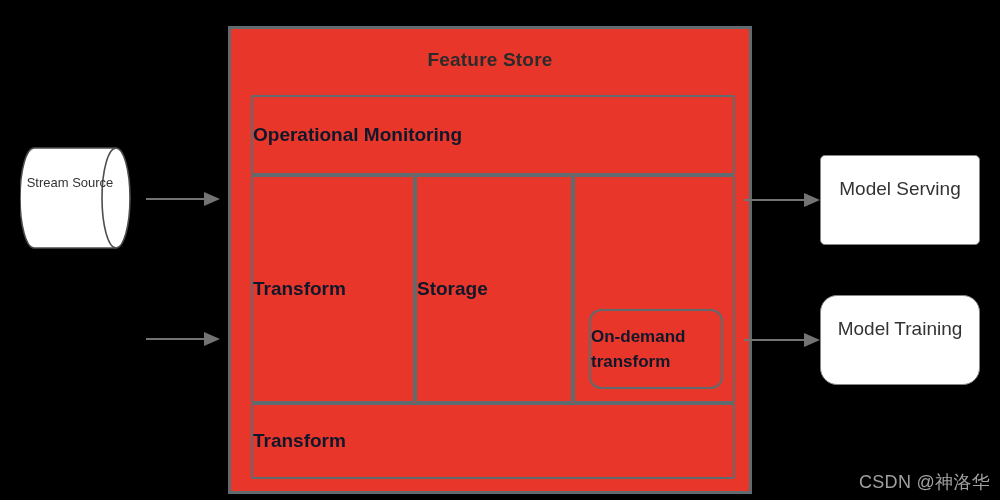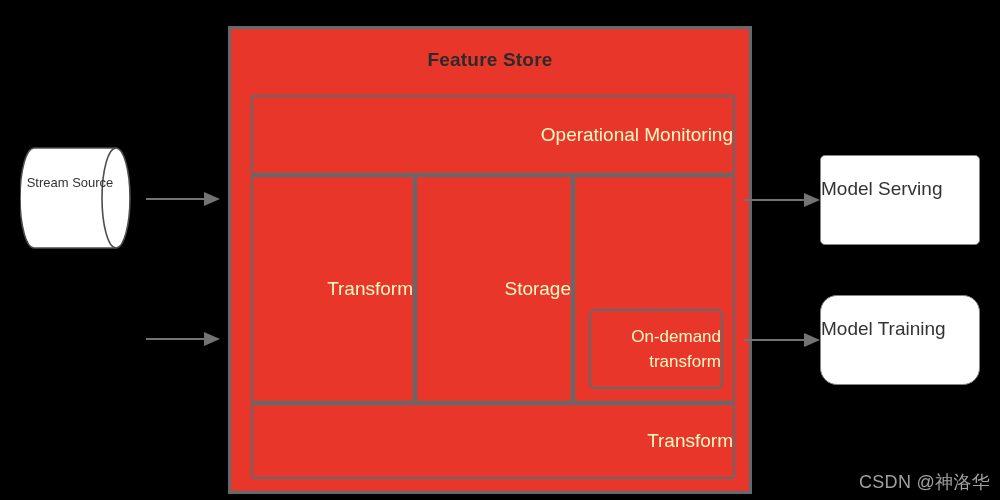--- a/index.html
+++ b/index.html
@@ -43,24 +43,25 @@
   
   .panel {
     position: absolute;
     border: 2px solid #5F6B6E;
     box-sizing: border-box;
     border-radius: 2px;
   }
   .panel-label {
     position: absolute;
     width: 100%;
-    text-align: right;
-    color: #fef9c3;
+    text-align: left;
+    color: #0f172a;
     font-size: 19px;
     line-height: 24px;
+    font-weight: bold;
   }
 
   .p-monitoring {
     left: 20px;
     top: 66px;
     width: 484px;
     height: 80px;
   }
   .p-monitoring .panel-label {
     top: 26px;
@@ -88,21 +89,21 @@
     width: 162px;
     height: 228px;
   }
   .p-serving .panel-label { top: 88px; }
 
   .p-ondemand {
     left: 14px;
     top: 132px;
     width: 134px;
     height: 80px;
-    border-radius: 6px;
+    border-radius: 12px;
   }
   .p-ondemand .panel-label {
     top: 13px;
     font-size: 17px;
     line-height: 25px;
   }
 
   .p-registry {
     left: 20px;
     top: 374px;
@@ -151,21 +152,21 @@
   .target-box {
     position: absolute;
     background: #FFFFFF;
     border: 1.5px solid #868686;
     border-radius: 5px;
     box-sizing: border-box;
   }
   .target-label {
     position: absolute;
     width: 100%;
-    text-align: left;
+    text-align: center;
     top: 20px;
     color: #333333;
     font-size: 19px;
     line-height: 26px;
   }
   .box-model-serving {
     left: 820px;
     top: 155px;
     width: 160px;
     height: 90px;

